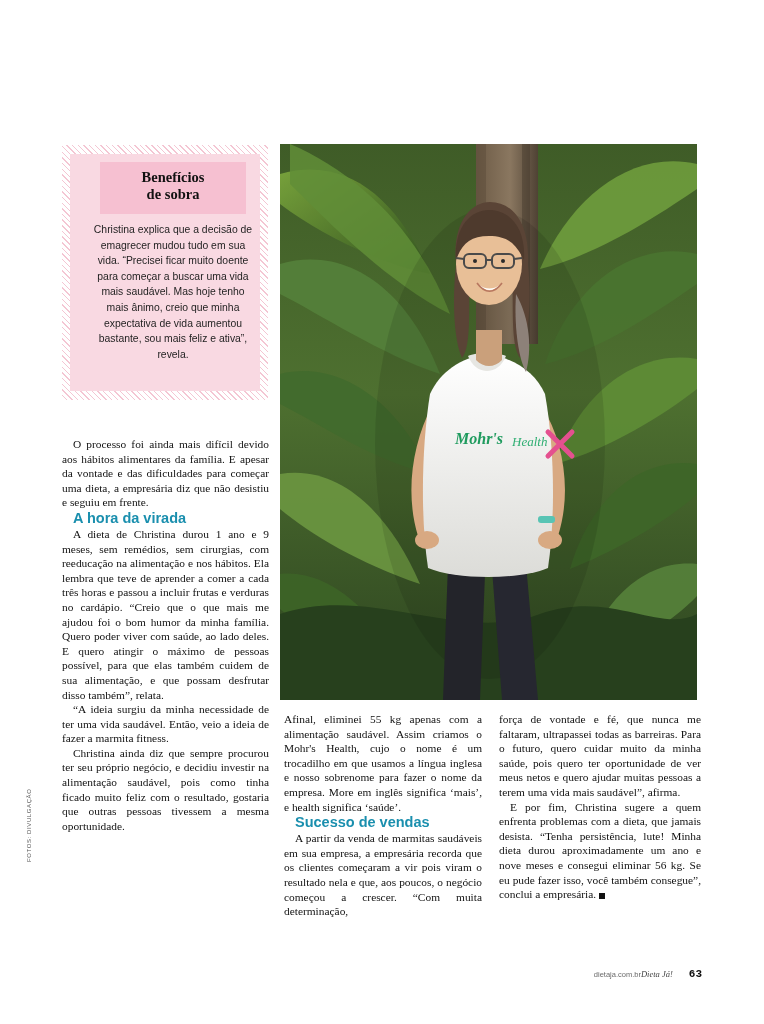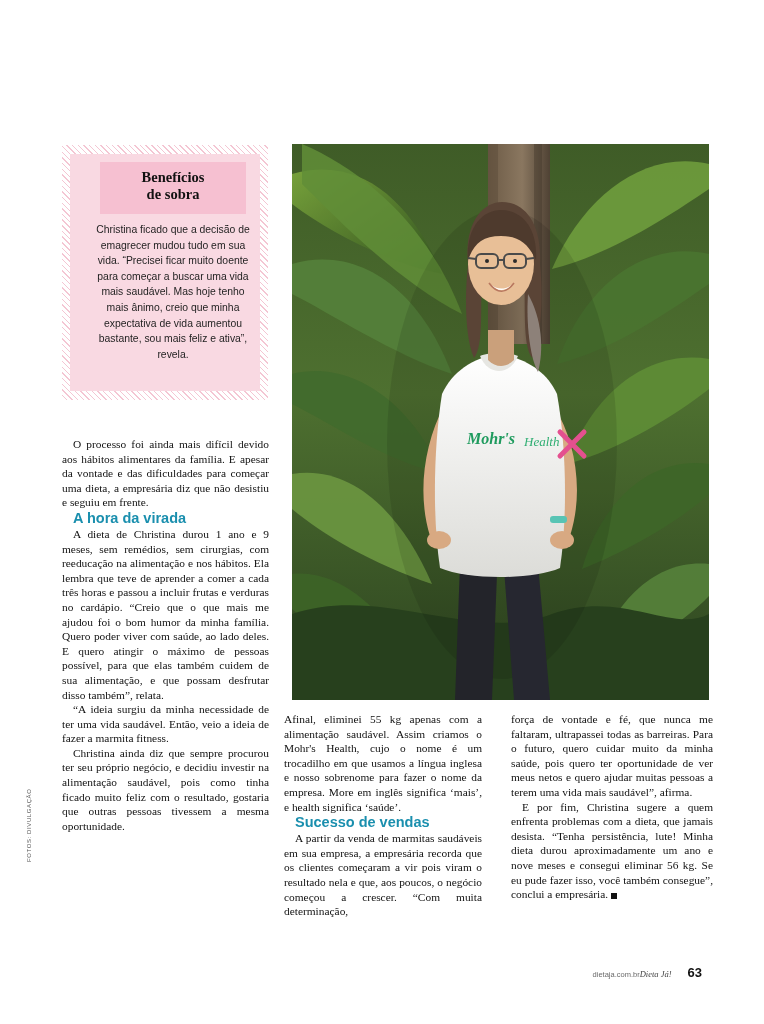--- a/index.html
+++ b/index.html
@@ -90,21 +90,21 @@
     text-align: center;
     font-family: "Liberation Sans", sans-serif;
     font-size: 10.4px;
     line-height: 15.6px;
     color: #1f1f1f;
   }
 
   
   .photo {
     position: absolute;
-    left: 292px;
+    left: 280px;
     top: 144px;
     width: 417px;
     height: 556px;
     overflow: hidden;
     background: #8b5cf6;
   }
   .photo svg { display: block; }
 
   
   .col {
@@ -120,43 +120,43 @@
     font-family: "Liberation Sans", sans-serif;
     font-weight: bold;
     font-size: 14.5px;
     color: #1a8fae;
     margin: 12px 0 4px 0;
     text-indent: 0;
     line-height: 17px;
   }
   #col1 { left: 62px;  top: 437px; width: 207px; }
   #col2 { left: 284px; top: 712px; width: 198px; }
-  #col3 { left: 499px; top: 712px; width: 202px; margin-left: 12px; }
+  #col3 { left: 499px; top: 712px; width: 202px; }
 
   
   .footer {
     position: absolute;
     right: 62px;
     bottom: 44px;
     font-family: "Liberation Sans", sans-serif;
     font-size: 7.5px;
     color: #6a6a6a;
     display: flex;
     align-items: baseline;
   }
   .footer .mag {
     font-family: "Liberation Serif", serif;
     font-style: italic;
     font-size: 8.5px;
     color: #444;
   }
   .footer .pg {
-    font-family: Liberation Sans, sans-serif;
+    font-family: Liberation Mono, monospace;
     font-weight: bold;
-    font-size: 13px;
+    font-size: 11px;
     color: #111;
     padding-left: 16px;
   }
   .endmark {
     display: inline-block;
     width: 6px; height: 6px;
     background: #111;
     margin-left: 3px;
     vertical-align: -1px;
   }
@@ -169,21 +169,21 @@
   <div class="photo-credit">FOTOS: DIVULGAÇÃO</div>
 
   <div class="callout">
     <div class="callout-hatch"></div>
     <div class="callout-inner">
       <div class="callout-title-bar"></div>
       <div class="callout-title">
         <span>Benefícios</span><br>
         <span>de sobra</span>
       </div>
-      <div class="callout-body">Christina ficado que a decisão de emagrecer mudou tudo em sua vida. “Precisei ficar muito doente para começar a buscar uma vida mais saudável. Mas hoje tenho mais ânimo, creio que minha expectativa de vida aumentou bastante, sou mais feliz e ativa”, revela.</div>
+      <div class="callout-body">Christina explica que a decisão de emagrecer mudou tudo em sua vida. “Precisei ficar muito doente para começar a buscar uma vida mais saudável. Mas hoje tenho mais ânimo, creio que minha expectativa de vida aumentou bastante, sou mais feliz e ativa”, revela.</div>
     </div>
   </div>
 
   <div class="photo">
     <svg width="417" height="556" viewBox="0 0 417 556" xmlns="http://www.w3.org/2000/svg">
       <defs>
         <linearGradient id="bg" x1="0" y1="0" x2="0" y2="1">
           <stop offset="0%" stop-color="#3f5c27"></stop>
           <stop offset="45%" stop-color="#4e7030"></stop>
           <stop offset="100%" stop-color="#2d4420"></stop>

